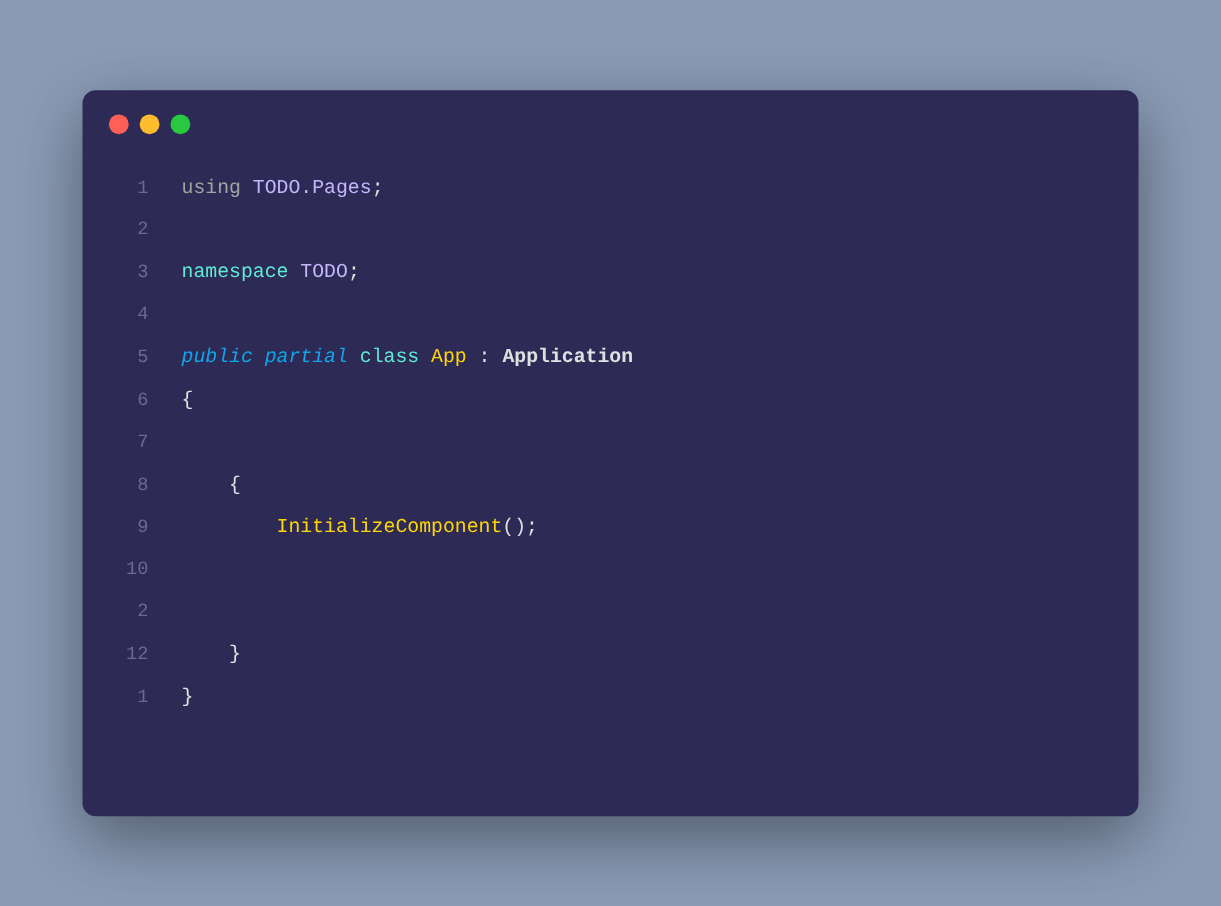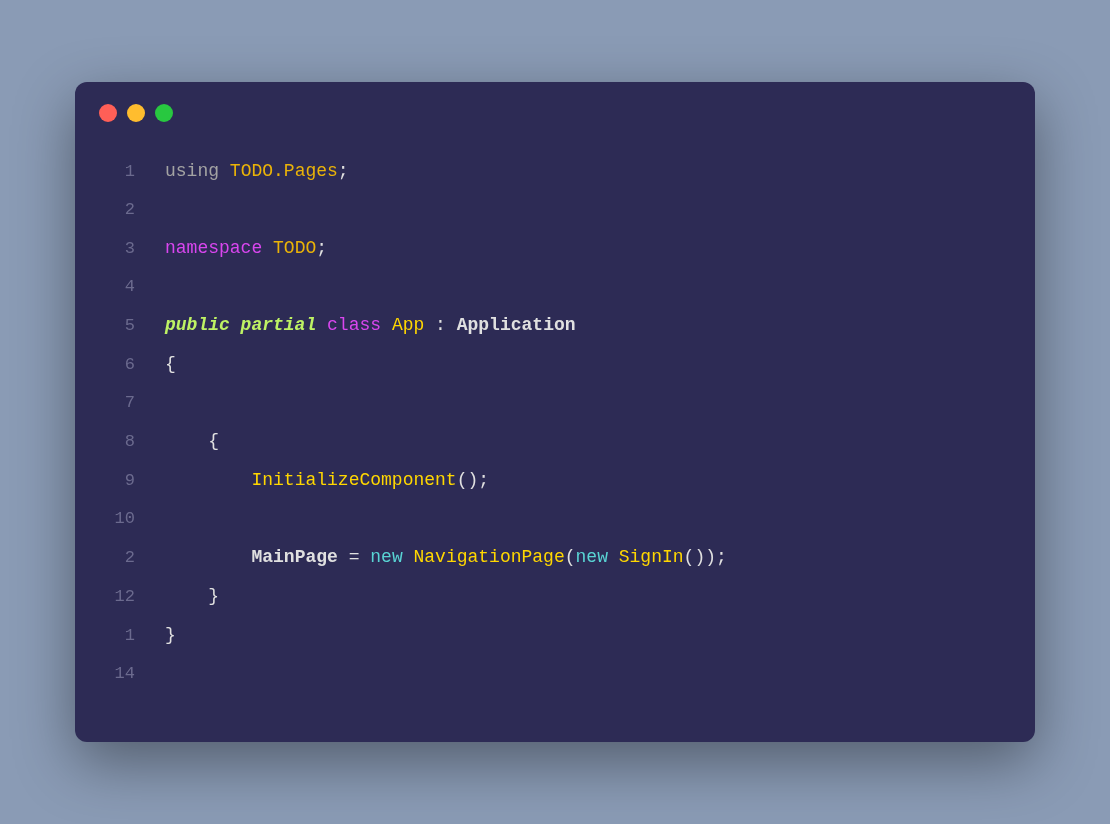--- a/index.html
+++ b/index.html
@@ -66,28 +66,28 @@
       font-size: 17px;
       user-select: none;
     }
 
     .code-content {
       color: #e0e0e0;
       white-space: pre;
     }
 
     
-    .kw-italic { color: #bef264; font-style: italic; font-weight: bold; }
-    .kw { color: #d946ef; text-align: right; }
+    .kw-italic { color: #0ea5e9; font-style: italic; font-weight: normal; }
+    .kw { color: #5eead4; text-align: right; }
     .class-name { color: #ffd700; }
     .punct { color: #e0e0e0; }
     .method { color: #ffd700; }
     .keyword-new { color: #59d4d4; }
     .using-kw { color: #a3a3a3; }
-    .ns-name { color: #eab308; }
+    .ns-name { color: #c4b5fd; }
     .assign { color: #e0e0e0; }
     .colon { color: #e0e0e0; }
     .app-name { color: #e0e0e0; font-weight: bold; }
   </style>
 </head>
 <body>
 
 <div class="window">
   <div class="titlebar">
     <span class="dot dot-red"></span>
@@ -141,32 +141,27 @@
       <span class="code-content">        <span class="method">InitializeComponent</span><span class="punct">();</span></span>
     </div>
 
     <div class="code-line">
       <span class="line-num">10</span>
       <span class="code-content"></span>
     </div>
 
     <div class="code-line">
       <span class="line-num">2</span>
-      <span class="code-content">        <span class="app-name">MainPage</span> <span class="assign">=</span> <span class="keyword-new">new</span> <span class="class-name">NavigationPage</span><span class="punct">(</span><span class="keyword-new">new</span> <span class="class-name">SignIn</span><span class="punct">());</span></span>
     </div>
 
     <div class="code-line">
       <span class="line-num">12</span>
       <span class="code-content">    <span class="punct">}</span></span>
     </div>
 
     <div class="code-line">
       <span class="line-num">1</span>
       <span class="code-content"><span class="punct">}</span></span>
     </div>
 
-    <div class="code-line">
-      <span class="line-num">14</span>
-      <span class="code-content"></span>
-    </div>
 
   </div>
 </div>
 
 </body></html>

